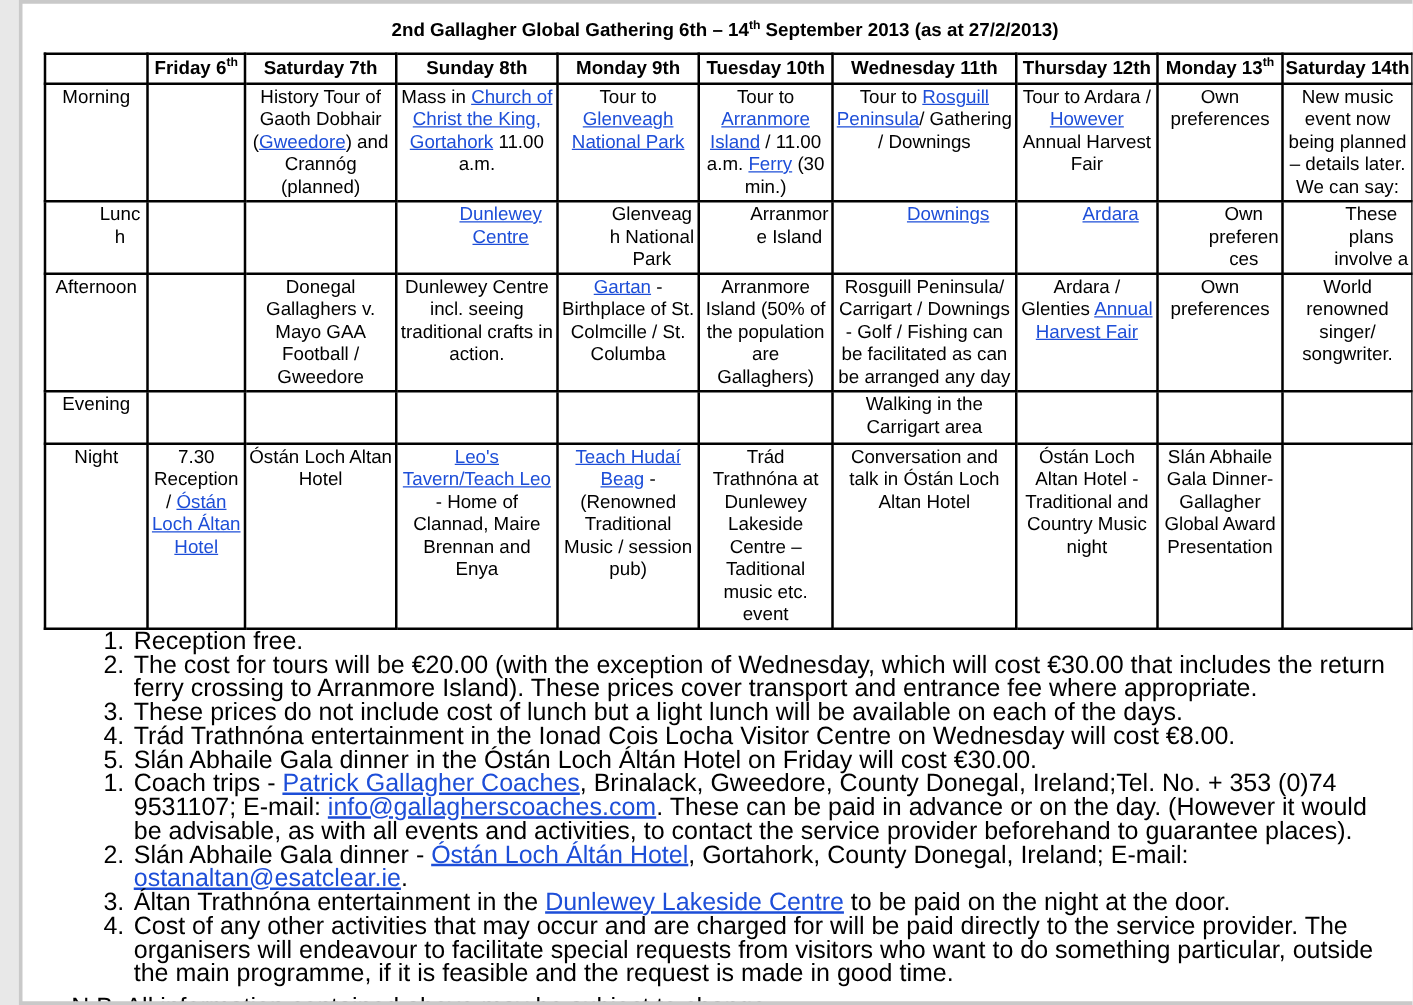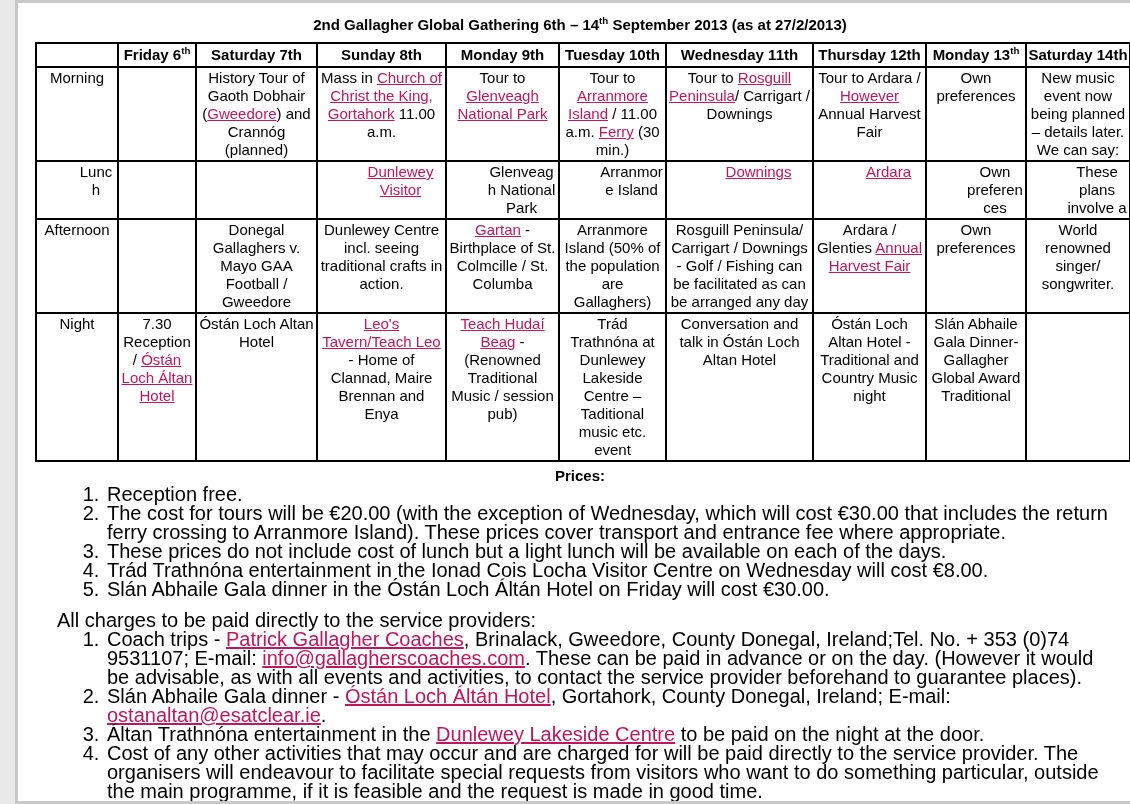--- a/index.html
+++ b/index.html
@@ -24,21 +24,21 @@
   table.schedule thead th{font-weight:bold;vertical-align:middle;height:20px;padding:1px 0;}
   th.rowlabel{font-weight:bold;}
   tr.row-morning td, tr.row-morning th{height:90px;}
   tr.row-lunch td, tr.row-lunch th{height:36px;padding-left:40px;}
   tr.row-afternoon td, tr.row-afternoon th{height:89px;}
   tr.row-evening td, tr.row-evening th{height:38px;}
   tr.row-night td, tr.row-night th{height:118px;}
   col.c0{width:82px;} col.c1{width:78px;} col.c2{width:121px;} col.c3{width:129px;}
   col.c4{width:113px;} col.c5{width:107px;} col.c6{width:147px;} col.c7{width:113px;}
   col.c8{width:100px;} col.c9{width:104px;}
-  a.lnk{color:#be185d;text-decoration:underline;cursor:pointer;}
+  a.lnk{color:#1d4ed8;text-decoration:underline;cursor:pointer;}
   .prices-heading{text-align:center;font-weight:bold;font-size:15px;line-height:19px;margin-top:4px;}
   .block{font-size:20px;line-height:19px;margin:0 6px 0 22px;}
   ol.numlist{margin:0;padding-left:48px;}
   ol.numlist li{padding-left:2px;}
   .charges-intro{margin-top:12px;}
   .nb-first{margin-top:8px;}
 </style>
 </head>
 <body>
 
@@ -74,77 +74,87 @@
         </tr>
     </thead>
     <tbody>
         <tr class="row-morning">
           <th class="rowlabel">Morning</th>
           <td></td>
           <td><span>History Tour of Gaoth Dobhair (</span><a class="lnk" href="#">Gweedore</a><span>) and Crannóg (planned)</span></td>
           <td><span>Mass in </span><a class="lnk" href="#">Church of Christ the King, Gortahork</a><span> 11.00 a.m.</span></td>
           <td><span>Tour to </span><a class="lnk" href="#">Glenveagh National Park</a></td>
           <td><span>Tour to </span><a class="lnk" href="#">Arranmore Island</a><span> / 11.00 a.m. </span><a class="lnk" href="#">Ferry</a><span> (30 min.)</span></td>
-          <td><span>Tour to </span><a class="lnk" href="#">Rosguill Peninsula</a><span>/ Carrigart / Downings</span></td>
+          <td><span>Tour to </span><a class="lnk" href="#">Rosguill Peninsula</a><span>/ Gathering / Downings</span></td>
           <td><span>Tour to Ardara / </span><a class="lnk" href="#">However</a><span> Annual Harvest Fair</span></td>
           <td><span>Own preferences</span></td>
           <td><span>New music event now being planned – details later. We can say:</span></td>
         </tr>
         <tr class="row-lunch">
           <th class="rowlabel">Lunch</th>
           <td></td>
           <td></td>
-          <td><a class="lnk" href="#">Dunlewey Visitor</a></td>
+          <td><a class="lnk" href="#">Dunlewey Centre</a></td>
           <td><span>Glenveagh National Park</span></td>
           <td><span>Arranmore Island</span></td>
           <td><a class="lnk" href="#">Downings</a></td>
           <td><a class="lnk" href="#">Ardara</a></td>
           <td><span>Own preferences</span></td>
           <td><span>These plans involve a</span></td>
         </tr>
         <tr class="row-afternoon">
           <th class="rowlabel">Afternoon</th>
           <td></td>
           <td><span>Donegal Gallaghers v. Mayo GAA Football / Gweedore</span></td>
           <td><span>Dunlewey Centre incl. seeing traditional crafts in action.</span></td>
           <td><a class="lnk" href="#">Gartan</a><span> - Birthplace of St. Colmcille / St. Columba</span></td>
           <td><span>Arranmore Island (50% of the population are Gallaghers)</span></td>
           <td><span>Rosguill Peninsula/ Carrigart / Downings - Golf / Fishing  can be facilitated as can be arranged any day</span></td>
           <td><span>Ardara / Glenties </span><a class="lnk" href="#">Annual Harvest Fair</a></td>
           <td><span>Own preferences</span></td>
           <td><span>World renowned singer/ songwriter.</span></td>
         </tr>
+        <tr class="row-evening">
+          <th class="rowlabel">Evening</th>
+          <td></td>
+          <td></td>
+          <td></td>
+          <td></td>
+          <td></td>
+          <td><span>Walking in the Carrigart area</span></td>
+          <td></td>
+          <td></td>
+          <td></td>
+        </tr>
         <tr class="row-night">
           <th class="rowlabel">Night</th>
           <td><span>7.30 Reception / </span><a class="lnk" href="#">Óstán Loch Áltan Hotel</a></td>
           <td><span>Óstán Loch Altan Hotel</span></td>
           <td><a class="lnk" href="#">Leo's Tavern/Teach Leo</a><span> - Home of Clannad, Maire Brennan and Enya</span></td>
           <td><a class="lnk" href="#">Teach Hudaí Beag</a><span> - (Renowned Traditional Music / session pub)</span></td>
           <td><span>Trád Trathnóna at Dunlewey Lakeside Centre – Taditional music etc. event</span></td>
           <td><span>Conversation and talk in Óstán Loch Altan Hotel</span></td>
           <td><span>Óstán Loch Altan Hotel -Traditional and Country Music night</span></td>
-          <td><span>Slán Abhaile Gala Dinner- Gallagher Global Award Traditional</span></td>
+          <td><span>Slán Abhaile Gala Dinner- Gallagher Global Award Presentation</span></td>
           <td></td>
         </tr>
       </tbody>
   </table>
 
-  <div class="prices-heading">Prices:</div>
 
   <div class="block">
     <ol class="numlist">
         <li><span>Reception free.</span></li>
         <li><span>The cost for tours will be €20.00 (with the exception of Wednesday, which will cost €30.00 that includes the return ferry crossing to Arranmore Island). These prices cover transport and entrance fee where appropriate.</span></li>
         <li><span>These prices do not include cost of lunch but a light lunch will be available on each of the days.</span></li>
         <li><span>Trád Trathnóna entertainment in the Ionad Cois Locha Visitor Centre on Wednesday will cost €8.00.</span></li>
         <li><span>Slán Abhaile Gala dinner in the Óstán Loch Áltán Hotel on Friday will cost €30.00.</span></li>
       </ol>
   </div>
 
-  <div class="block charges-intro">All charges to be paid directly to the service providers:</div>
 
   <div class="block">
     <ol class="numlist">
         <li><span>Coach trips - </span><a class="lnk" href="#">Patrick Gallagher Coaches</a><span>, Brinalack, Gweedore, County Donegal, Ireland;Tel. No. + 353 (0)74 9531107; E-mail: </span><a class="lnk" href="#">info@gallagherscoaches.com</a><span>. These can be paid in advance or on the day.  (However it would be advisable, as with all events and activities, to contact the service provider beforehand to guarantee places).</span></li>
         <li><span>Slán Abhaile Gala dinner - </span><a class="lnk" href="#">Óstán Loch Áltán Hotel</a><span>, Gortahork, County Donegal, Ireland; E-mail: </span><a class="lnk" href="#">ostanaltan@esatclear.ie</a><span>.</span></li>
         <li><span>Áltan Trathnóna entertainment in the </span><a class="lnk" href="#">Dunlewey Lakeside Centre</a><span> to be paid on the night at the door.</span></li>
         <li><span>Cost of any other activities that may occur and are charged for will be paid directly to the service provider. The organisers will endeavour to facilitate special requests from visitors who want to do something particular, outside the main programme, if it is feasible and the request is made in good time.</span></li>
       </ol>
   </div>
 

